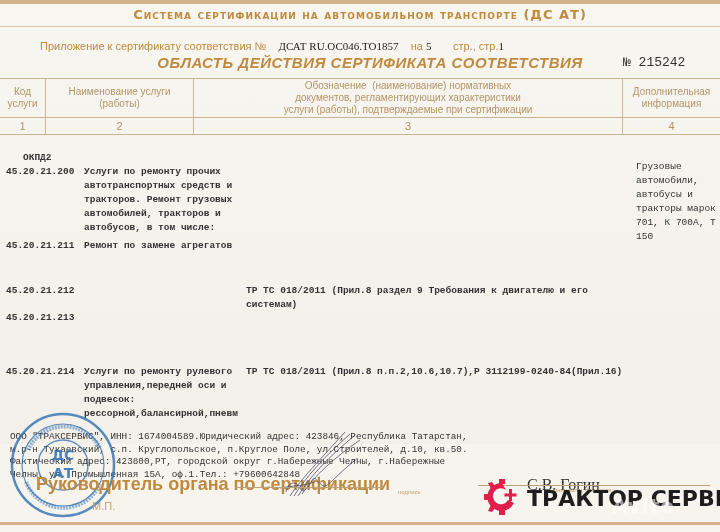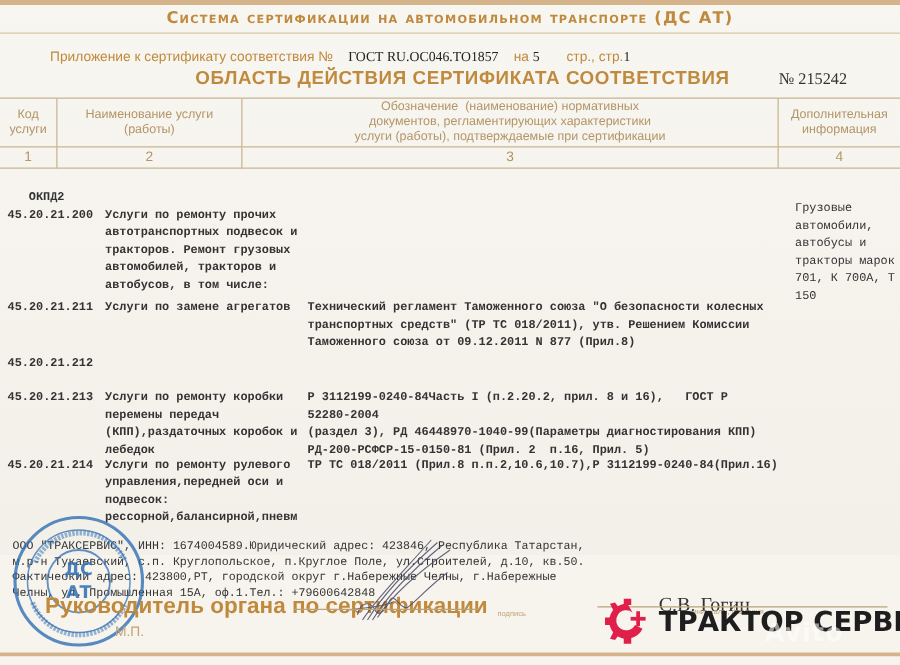--- a/index.html
+++ b/index.html
@@ -29,24 +29,24 @@
   }
   .appendix {
     position: absolute; top: 40px; left: 40px; font-size: 11px; color: #c08a3e;
     white-space: nowrap;
   }
   .appendix .val {
     font-family: "Liberation Serif", serif; color: #222; font-size: 11px;
   }
   .scope-title {
     position: absolute; top: 54px; left: 140px; width: 460px; text-align: center;
-    font-size: 15px; font-weight: bold; color: #c08a3e; letter-spacing: 0.5px;
+    font-size: 15px; font-weight: bold; color: #c08a3e; letter-spacing: 0.5px; font-style: italic;
   }
   .cert-no {
-    position: absolute; top: 55px; left: 623px; font-family: Liberation Serif, serif;
+    position: absolute; top: 55px; left: 623px; font-family: Liberation Mono, monospace;
     font-size: 13px; color: #333;
   }
   
   .hdr {
     position: absolute; top: 79px; height: 38px; font-size: 10px; color: #b39566;
     text-align: center; display: flex; align-items: center; justify-content: center;
     line-height: 12px;
   }
   .num {
     position: absolute; top: 118px; height: 16px; font-size: 11px; color: #b39566;
@@ -90,21 +90,21 @@
 </head>
 <body>
 
 <div class="page">
   <div class="top-bar"></div>
   <div class="system-title">Система сертификации на автомобильном транспорте   (ДС АТ)</div>
   <div class="line" style="top:26px"></div>
 
   <div class="appendix">
     <span>Приложение  к сертификату соответствия   №</span>
-    &nbsp;&nbsp;&nbsp;<span class="val">ГОСТ RU.ОС046.ТО1857</span>
+    &nbsp;&nbsp;&nbsp;<span class="val">ДСАТ RU.ОС046.ТО1857</span>
     &nbsp;&nbsp;&nbsp;<span>на</span>
     <span class="val">5</span>
     &nbsp;&nbsp;&nbsp;&nbsp;&nbsp;&nbsp;<span>стр., стр.</span><span class="val">1</span>
   </div>
   <div class="scope-title">ОБЛАСТЬ ДЕЙСТВИЯ  СЕРТИФИКАТА СООТВЕТСТВИЯ</div>
   <div class="cert-no">№ 215242</div>
 
   <div class="hline" style="top:78px"></div>
   <div class="hline" style="top:117px"></div>
   <div class="hline" style="top:134px"></div>
@@ -124,48 +124,39 @@
 
   <div class="num" style="left:0;width:45px">1</div>
   <div class="num" style="left:46px;width:147px">2</div>
   <div class="num" style="left:194px;width:428px">3</div>
   <div class="num" style="left:623px;width:97px">4</div>
 
   <div class="mono" style="left:23px;top:151px">ОКПД2</div>
 
   <div class="mono" style="left:6px;top:165px">45.20.21.200</div>
   <div class="mono" style="left:84px;top:165px">Услуги по ремонту прочих
-автотранспортных подвесок и
+автотранспортных средств и
 тракторов. Ремонт грузовых
 автомобилей, тракторов и
 автобусов, в том числе:</div>
   <div class="mono light" style="left:636px;top:160px">Грузовые
 автомобили,
 автобусы и
 тракторы марок
 701, К 700А, Т
 150</div>
 
   <div class="mono" style="left:6px;top:239px">45.20.21.211</div>
-  <div class="mono" style="left:84px;top:239px">Услуги по замене агрегатов</div>
-  <div class="mono" style="left:246px;top:239px">Технический регламент Таможенного союза "О безопасности колесных
-транспортных средств" (ТР ТС 018/2011), утв. Решением Комиссии
-Таможенного союза от 09.12.2011 N 877 (Прил.8)</div>
+  <div class="mono" style="left:84px;top:239px">Ремонт по замене агрегатов</div>
 
   <div class="mono" style="left:6px;top:284px">45.20.21.212</div>
+  <div class="mono" style="left:246px;top:284px">ТР ТС 018/2011 (Прил.8 раздел 9 Требования к двигателю и его
+системам)</div>
 
   <div class="mono" style="left:6px;top:311px">45.20.21.213</div>
-  <div class="mono" style="left:84px;top:311px">Услуги по ремонту коробки
-перемены передач
-(КПП),раздаточных коробок и
-лебедок</div>
-  <div class="mono" style="left:246px;top:311px">Р 3112199-0240-84Часть I (п.2.20.2, прил. 8 и 16),   ГОСТ Р
-52280-2004
-(раздел 3), РД 46448970-1040-99(Параметры диагностирования КПП)
-РД-200-РСФСР-15-0150-81 (Прил. 2  п.16, Прил. 5)</div>
 
   <div class="mono" style="left:6px;top:365px">45.20.21.214</div>
   <div class="mono" style="left:84px;top:365px">Услуги по ремонту рулевого
 управления,передней оси и
 подвесок:
 рессорной,балансирной,пневм</div>
   <div class="mono" style="left:246px;top:365px">ТР ТС 018/2011 (Прил.8 п.п.2,10.6,10.7),Р 3112199-0240-84(Прил.16)</div>
 
   <div class="mono light" style="left:10px;top:431px;font-size:9.3px;line-height:12.5px">ООО "ТРАКСЕРВИС", ИНН: 1674004589.Юридический адрес: 423846, Республика Татарстан,
 м.р-н Тукаевский, с.п. Круглопольское, п.Круглое Поле, ул.Строителей, д.10, кв.50.

